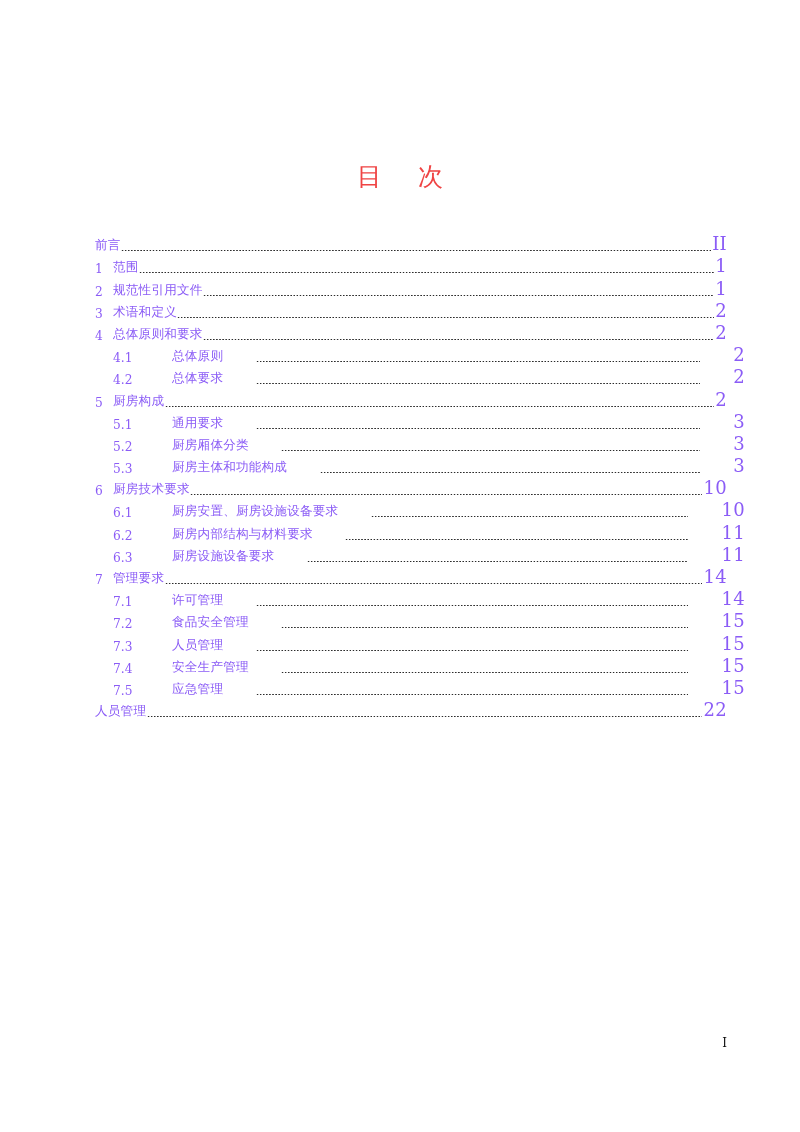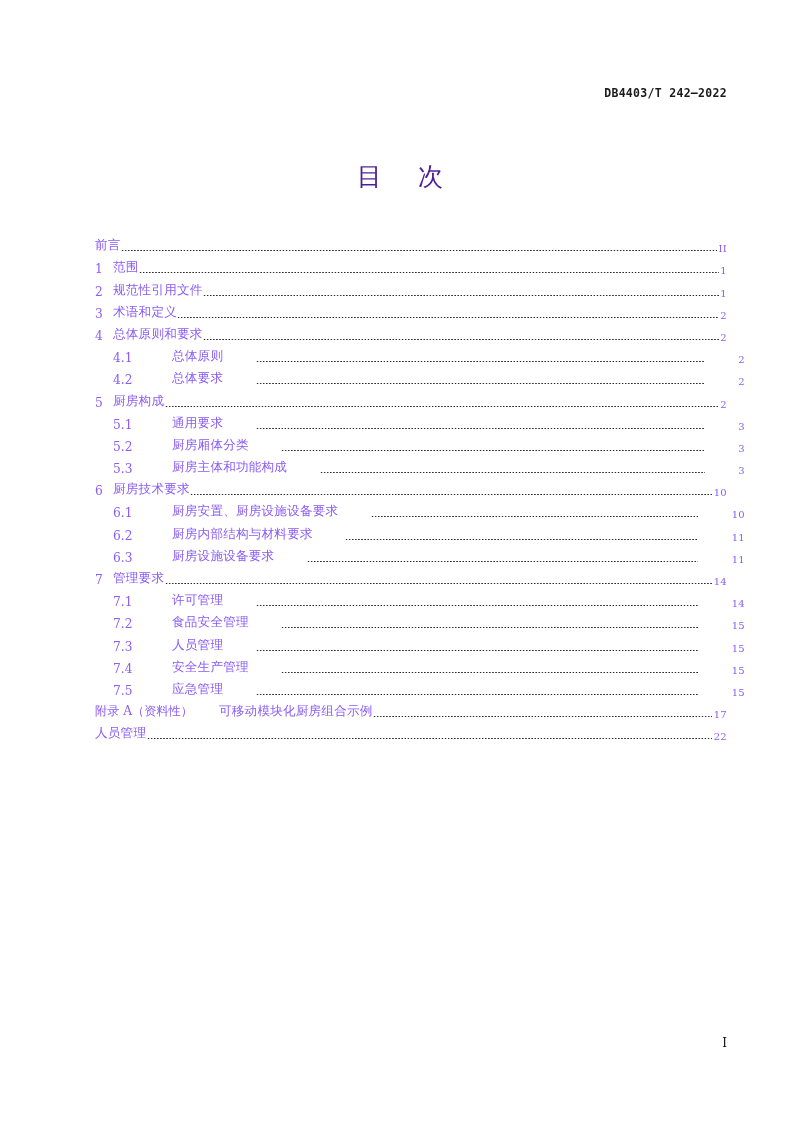--- a/index.html
+++ b/index.html
@@ -42,21 +42,21 @@
   .toc-title {
     position: absolute;
     top: 160px;
     left: 0;
     width: 800px;
     text-align: center;
     font-family: "DejaVu Serif", "Liberation Serif", serif;
     font-size: 25px;
     letter-spacing: 14px;
     text-indent: 14px;
-    color: #4c1d95;
+    color: #ef4444;
   }
 
   
   .toc {
     position: absolute;
     top: 232px;
     left: 95px;
     width: 632px;
   }
 
@@ -113,21 +113,21 @@
     background-image: radial-gradient(circle, #2b2b2b 0.5px, transparent 0.6px);
     background-size: 3.1px 1px;
     background-repeat: repeat-x;
     background-position: 0 0;
   }
 
   .e-page {
     flex: 0 0 auto;
     text-align: right;
     font-family: "DejaVu Serif", "Liberation Serif", serif;
-    font-size: 10px;
+    font-size: 18px;
     padding-left: 1px;
     letter-spacing: 0.3px;
   }
 
   
   .folio {
     position: absolute;
     top: 1036px;
     left: 0;
     width: 727px;
@@ -135,21 +135,20 @@
     font-family: "DejaVu Serif", "Liberation Serif", serif;
     font-size: 12px;
     color: #111111;
   }
 </style>
 </head>
 <body>
 
 <div class="page">
 
-  <div class="doc-header">DB4403/T 242—2022</div>
 
   <div class="toc-title">目    次</div>
 
   <div class="toc" id="toc-list">
       <div class="toc-entry lvl-0">
         <span class="e-label">前言</span>
         <span class="e-dots"></span>
         <span class="e-page">II</span>
       </div>
       <div class="toc-entry lvl-1">
@@ -266,27 +265,20 @@
         <span class="e-dots"></span>
         <span class="e-page">15</span>
       </div>
       <div class="toc-entry lvl-2">
         <span class="e-num">7.5</span>
         <span class="e-label">应急管理</span>
         <span class="e-dots"></span>
         <span class="e-page">15</span>
       </div>
       <div class="toc-entry lvl-0">
-        <span class="e-num">附录 A（资料性）</span>
-        <span class="e-gap"></span>
-        <span class="e-label">可移动模块化厨房组合示例</span>
-        <span class="e-dots"></span>
-        <span class="e-page">17</span>
-      </div>
-      <div class="toc-entry lvl-0">
         <span class="e-label">人员管理</span>
         <span class="e-dots"></span>
         <span class="e-page">22</span>
       </div>
     </div>
 
   <div class="folio">I</div>
 
 </div>
 

